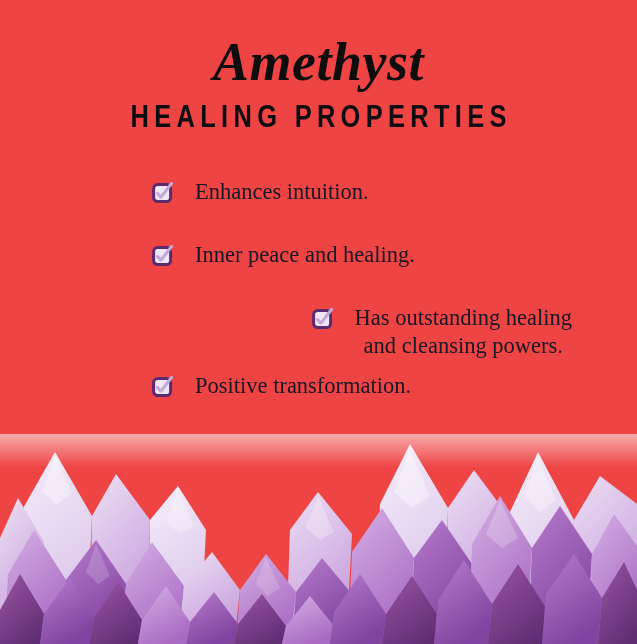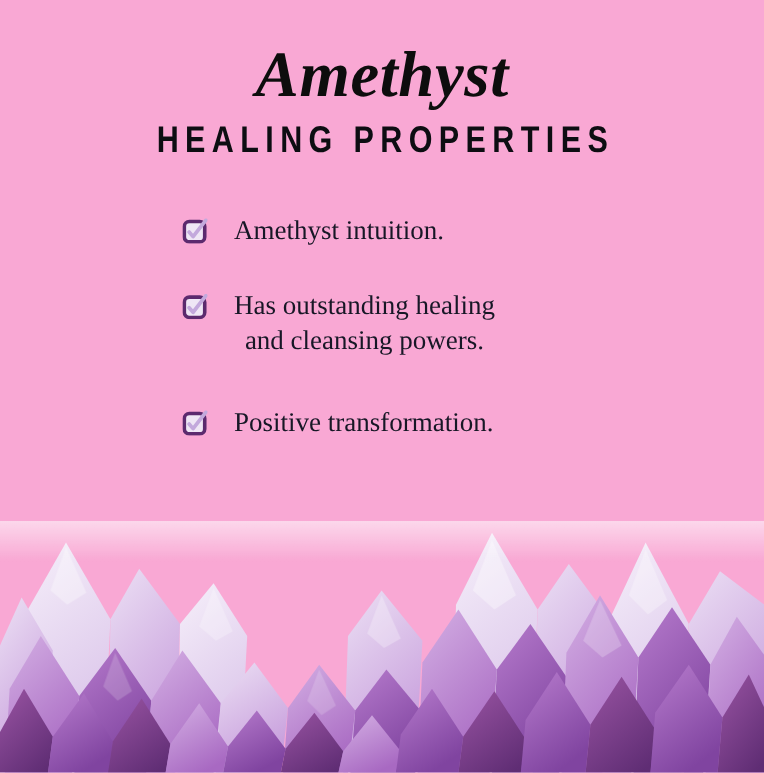--- a/index.html
+++ b/index.html
@@ -4,21 +4,21 @@
 <style>
   html, body {
     margin: 0;
     padding: 0;
     background: #ffffff;
   }
   #canvas {
     position: relative;
     width: 637px;
     height: 644px;
-    background: #f9a8d4;
+    background: #ef4444;
     overflow: hidden;
     font-family: "Liberation Serif", "DejaVu Serif", serif;
   }
 
   
   .header {
     position: absolute;
     top: 34px;
     left: 0;
     width: 637px;
@@ -54,21 +54,21 @@
     position: absolute;
     top: 178px;
     left: 152px;
     width: 420px;
   }
   .list-item {
     display: flex;
     align-items: flex-start;
     margin-bottom: 34px;
   }
-  .list-item.tight { margin-bottom: 40px; }
+  .list-item.tight { margin-bottom: 11px; justify-content: flex-end; }
 
   .checkbox-icon {
     position: relative;
     flex: 0 0 auto;
     width: 21px;
     height: 21px;
     margin-top: 4px;
     margin-right: 22px;
   }
   .checkbox-icon svg { display: block; }
@@ -105,24 +105,33 @@
 
   <div class="list">
 
     <div class="list-item">
       <span class="checkbox-icon">
         <svg width="21" height="21" viewBox="0 0 21 21">
           <rect x="1.6" y="2.6" width="17" height="17" rx="4.2" ry="4.2" fill="#efe7f5" stroke="#5c2a6e" stroke-width="3"></rect>
           <path d="M5.6 11.4 L8.9 15.2 L19.6 1.4" fill="none" stroke="#c3a9dc" stroke-width="3.1" stroke-linecap="round" stroke-linejoin="round"></path>
         </svg>
       </span>
-      <span class="item-text">Amethyst intuition.</span>
-    </div>
-
-
+      <span class="item-text">Enhances intuition.</span>
+    </div>
+
+
+    <div class="list-item">
+      <span class="checkbox-icon">
+        <svg width="21" height="21" viewBox="0 0 21 21">
+          <rect x="1.6" y="2.6" width="17" height="17" rx="4.2" ry="4.2" fill="#efe7f5" stroke="#5c2a6e" stroke-width="3"></rect>
+          <path d="M5.6 11.4 L8.9 15.2 L19.6 1.4" fill="none" stroke="#c3a9dc" stroke-width="3.1" stroke-linecap="round" stroke-linejoin="round"></path>
+        </svg>
+      </span>
+      <span class="item-text">Inner peace and healing.</span>
+    </div>
 
     <div class="list-item tight">
       <span class="checkbox-icon">
         <svg width="21" height="21" viewBox="0 0 21 21">
           <rect x="1.6" y="2.6" width="17" height="17" rx="4.2" ry="4.2" fill="#efe7f5" stroke="#5c2a6e" stroke-width="3"></rect>
           <path d="M5.6 11.4 L8.9 15.2 L19.6 1.4" fill="none" stroke="#c3a9dc" stroke-width="3.1" stroke-linecap="round" stroke-linejoin="round"></path>
         </svg>
       </span>
       <span class="item-text two-line">Has outstanding healing
 and cleansing powers.</span>

